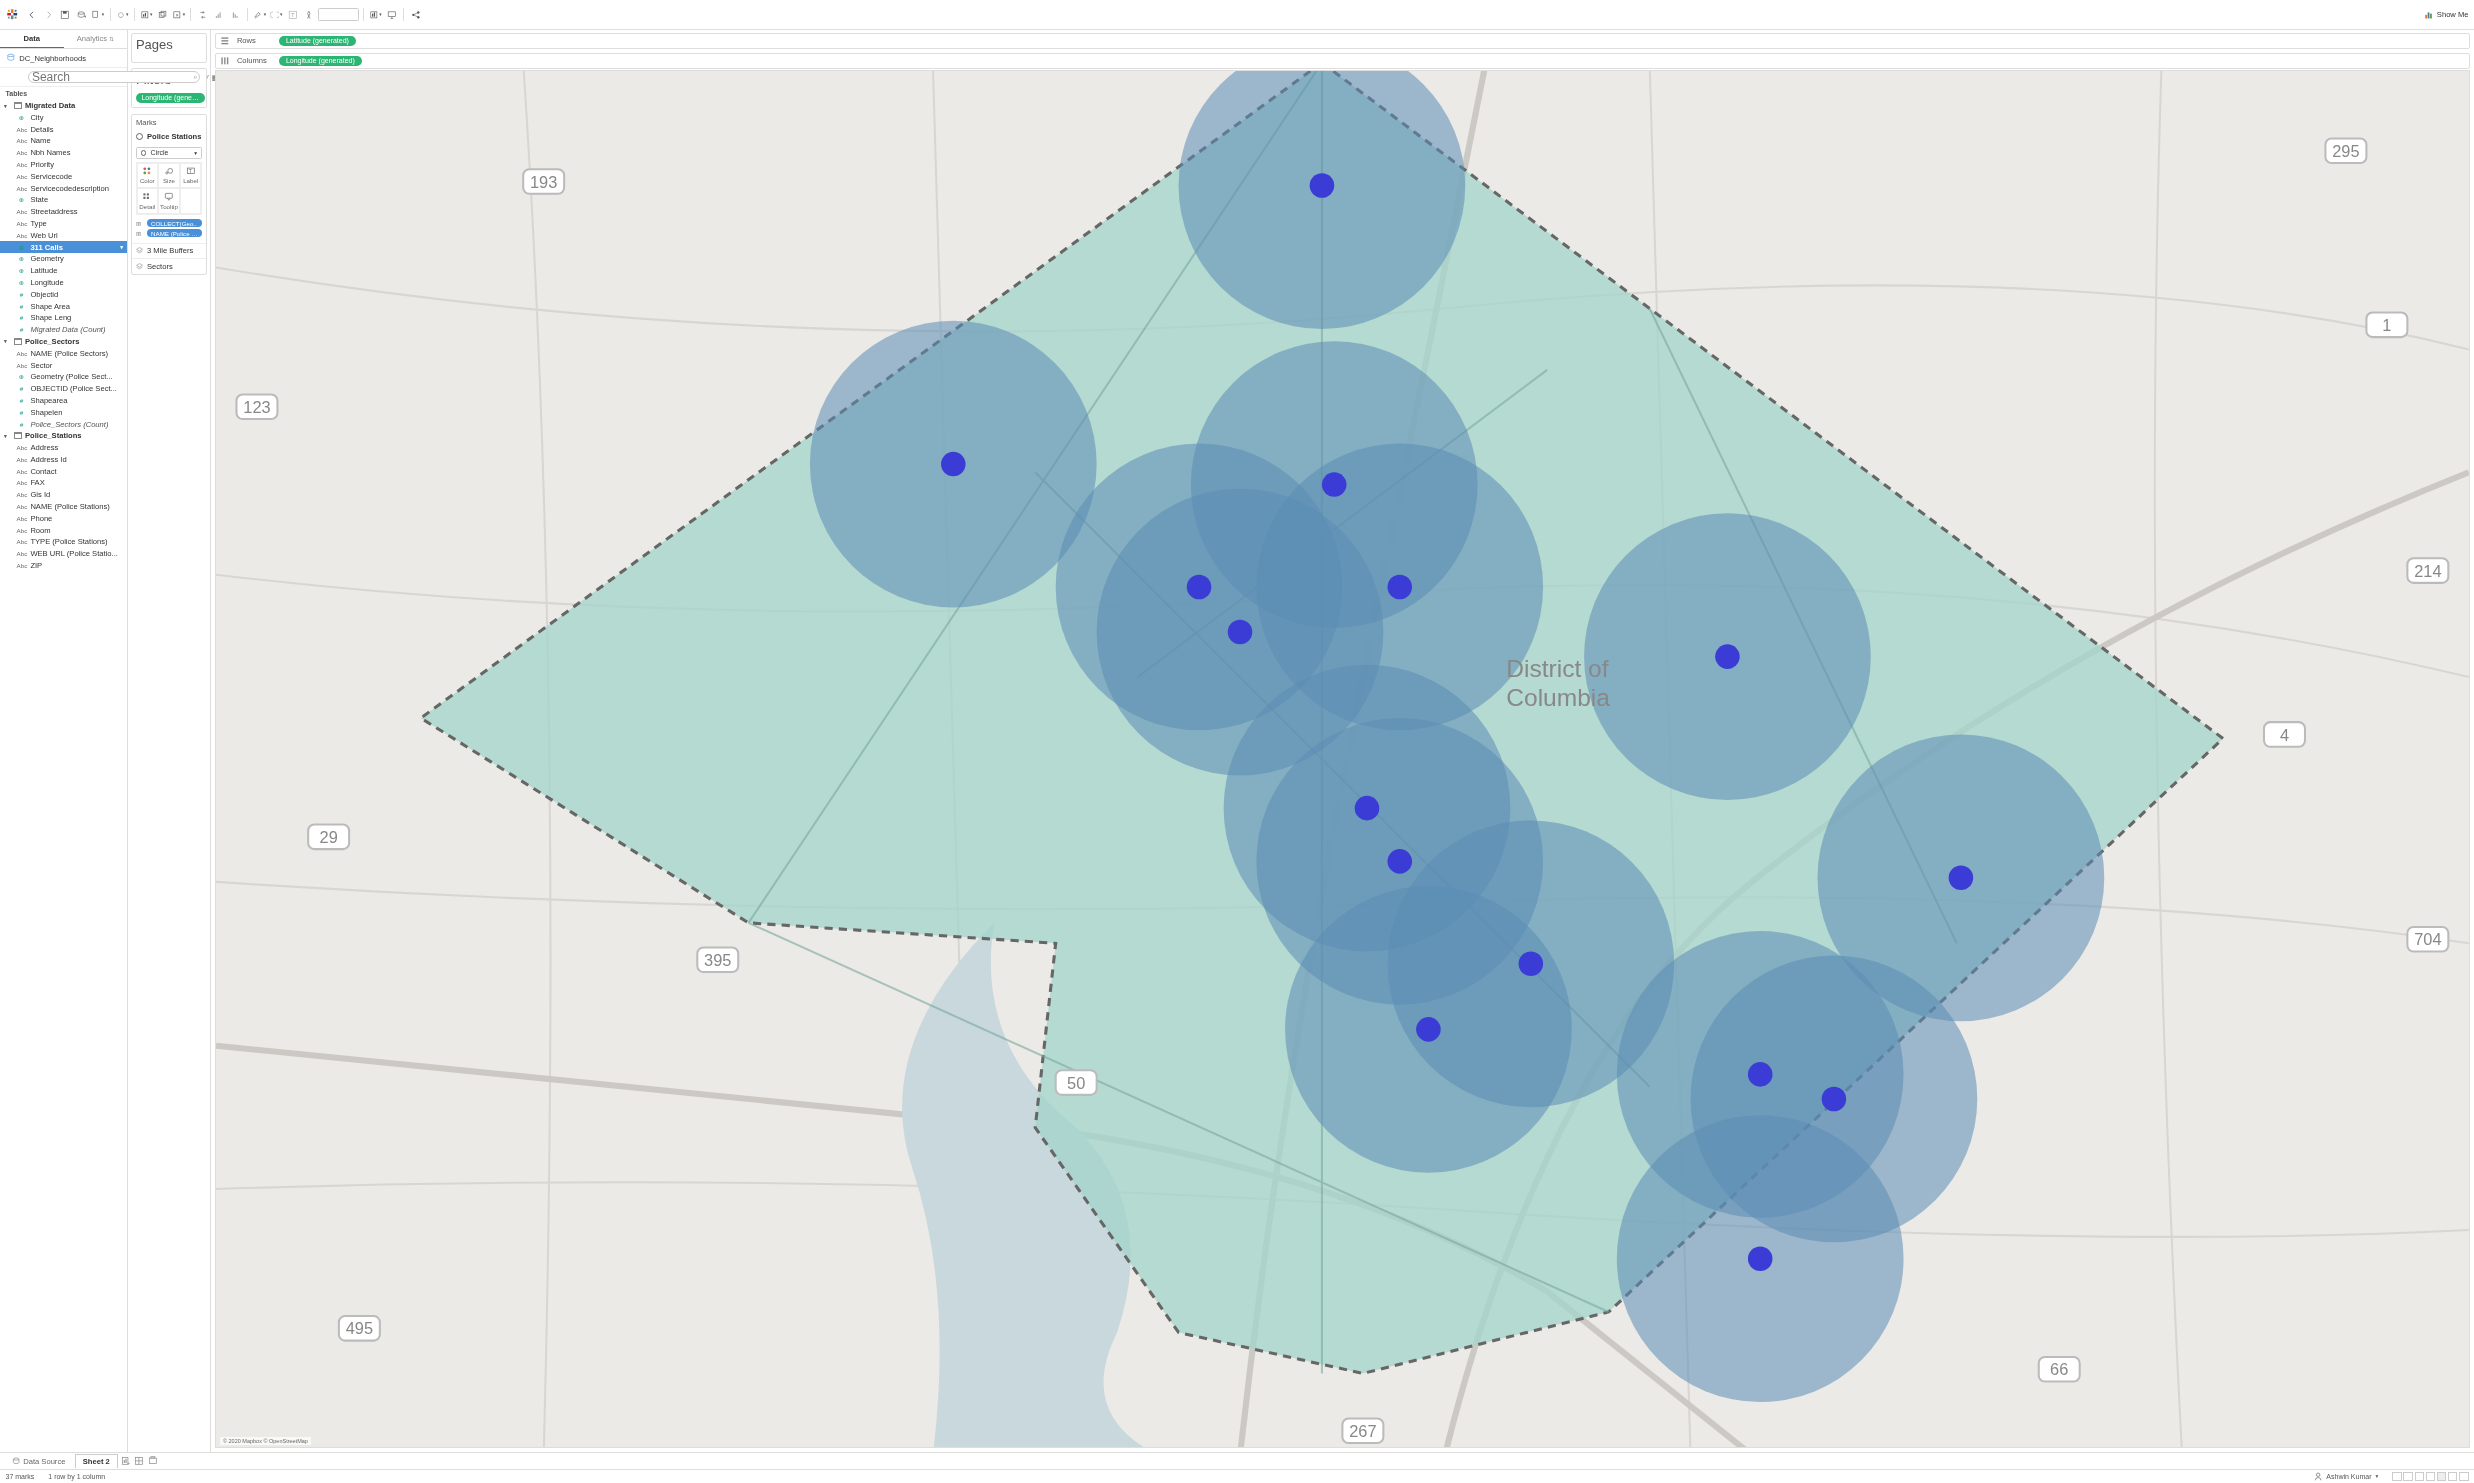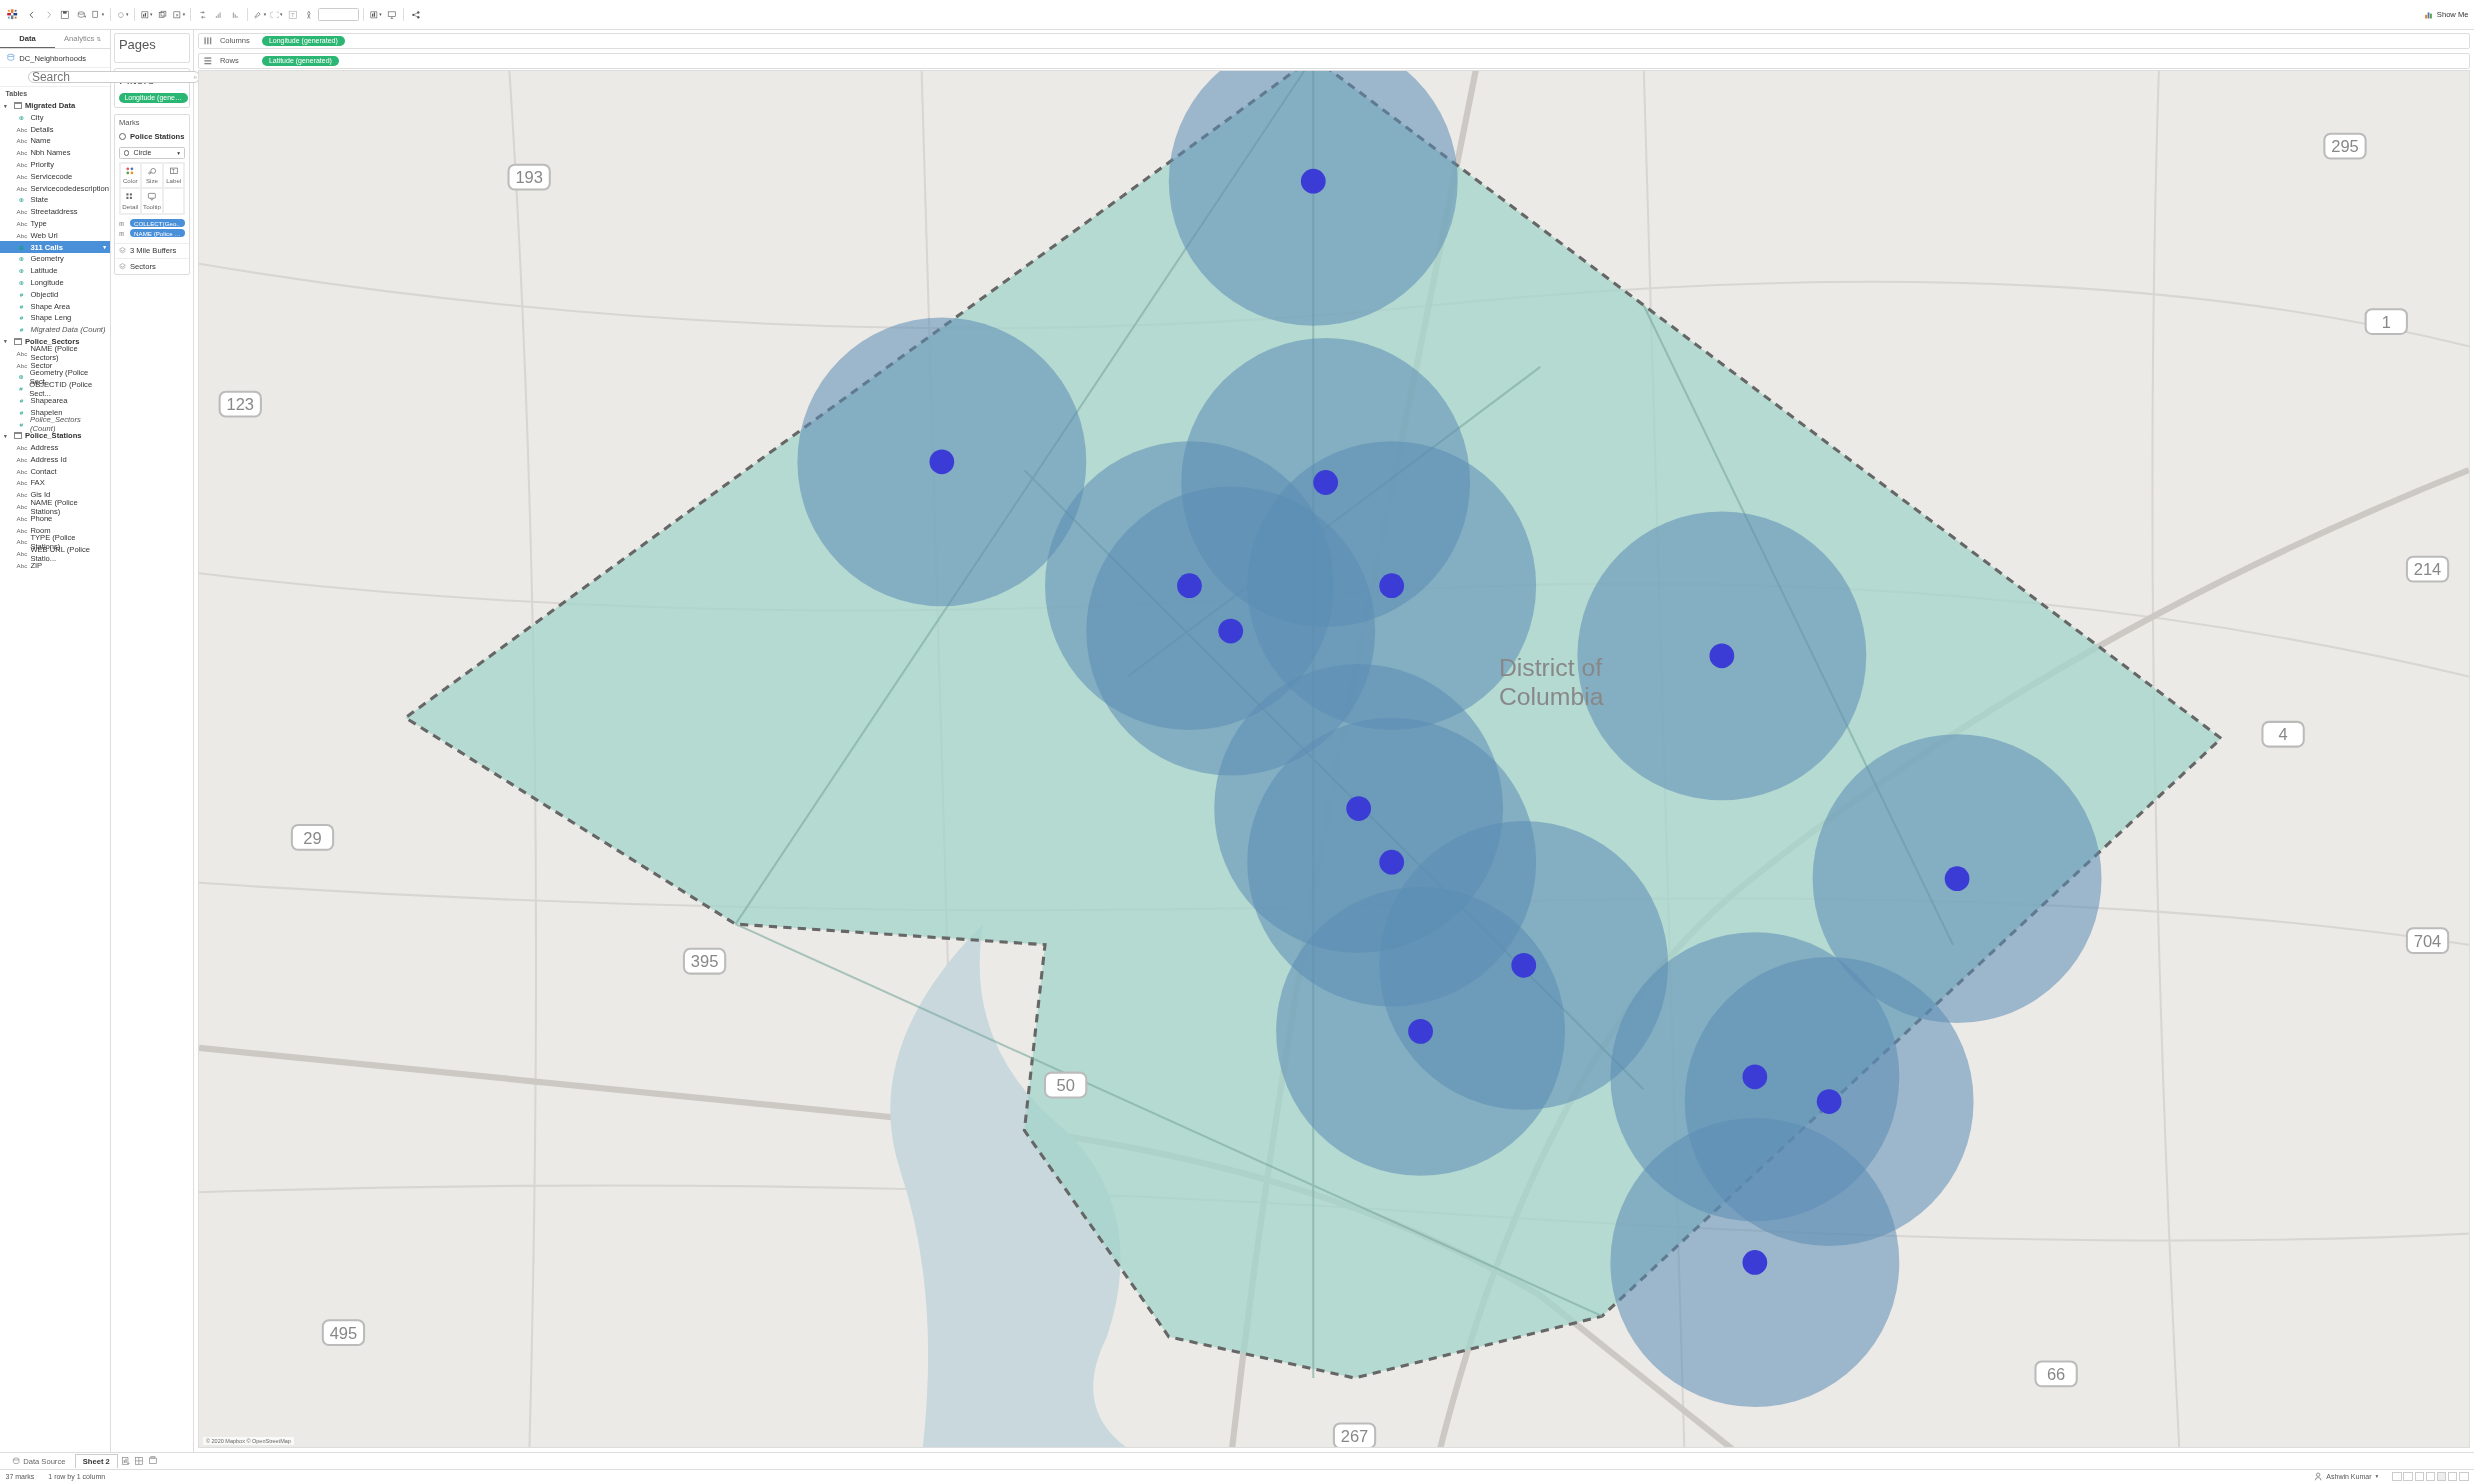--- a/index.html
+++ b/index.html
@@ -15,21 +15,21 @@
 .toolbar .tb-drop { display: flex; align-items: center; }
 .toolbar .tb-drop .caret { font-size: 4.8px; margin-left: 0.7px; }
 .toolbar .searchbox { width: 41px; height: 12.4px; border: 0.7px solid #ccc; border-radius: 1.4px; }
 .toolbar .spacer { flex: 1; }
 .toolbar .showme { display: flex; align-items: center; gap: 2.8px; cursor: pointer; font-size: 7.6px; }
 
 
 .main { display: flex; flex: 1; overflow: hidden; }
 
 
-.data-sidebar { width: 111px; border-right: 0.7px solid #ddd; display: flex; flex-direction: column; background: #fff; }
+.data-sidebar { width: 128px; border-right: 0.7px solid #ddd; display: flex; flex-direction: column; background: #fff; }
 .ds-tabs { display: flex; border-bottom: 0.7px solid #ddd; }
 .ds-tab { flex: 1; padding: 4.1px 5.5px; cursor: pointer; font-size: 7.6px; text-align: center; }
 .ds-tab.active { font-weight: bold; border-bottom: 1.4px solid #666; }
 .ds-tab.inactive { color: #888; }
 .ds-source { padding: 4.1px 5.5px; display: flex; align-items: center; gap: 4.1px; font-size: 7.6px; }
 .ds-source .src-icon { width: 9.7px; height: 9.7px; }
 .ds-search { display: flex; align-items: center; padding: 2.8px 4.1px; gap: 2.8px; border-top: 0.7px solid #eee; border-bottom: 0.7px solid #eee; }
 .ds-search input { flex: 1; border: 0.7px solid #ccc; border-radius: 6px; padding: 1.4px 12.4px 1.4px 2.8px; font-size: 12px; height: 12.4px; margin-left: 24px; }
 .ds-search .search-wrap { position: relative; flex: 1; }
 .ds-search .mag { position: absolute; right: 2.8px; top: 2.1px; color: #888; font-size: 7px; }
@@ -526,35 +526,35 @@
               <path d="M1 4 l5 -3 l5 3 l-5 3 z M1 7 l5 3 l5 -3" stroke="#888" fill="none"></path>
             </svg>
           <span>Sectors</span>
         </div>
       </div>
     </div>
 
     <div class="canvas-col">
       <div class="colrow-shelf">
         <svg class="cr-icon" viewBox="0 0 14 14">
+            <rect x="2" y="2" width="10" height="2" fill="#888"></rect>
+            <rect x="2" y="6" width="10" height="2" fill="#888"></rect>
+            <rect x="2" y="10" width="10" height="2" fill="#888"></rect>
+          </svg>
+        <span class="cr-label">Rows</span>
+        <span class="pill">Latitude (generated)</span>
+      </div>
+      <div class="colrow-shelf">
+        <svg class="cr-icon" viewBox="0 0 14 14">
             <rect x="2" y="2" width="2" height="10" fill="#888"></rect>
             <rect x="6" y="2" width="2" height="10" fill="#888"></rect>
             <rect x="10" y="2" width="2" height="10" fill="#888"></rect>
           </svg>
         <span class="cr-label">Columns</span>
         <span class="pill">Longitude (generated)</span>
-      </div>
-      <div class="colrow-shelf">
-        <svg class="cr-icon" viewBox="0 0 14 14">
-            <rect x="2" y="2" width="10" height="2" fill="#888"></rect>
-            <rect x="2" y="6" width="10" height="2" fill="#888"></rect>
-            <rect x="2" y="10" width="10" height="2" fill="#888"></rect>
-          </svg>
-        <span class="cr-label">Rows</span>
-        <span class="pill">Latitude (generated)</span>
       </div>
       <div class="viz-area">
         <svg class="map-svg" id="map-svg" viewBox="0 0 1100 680" preserveAspectRatio="xMidYMid slice" style="font-size:11px">
 
           <rect x="0" y="0" width="1100" height="680" fill="#eceae6"></rect>
 
           <g stroke="#d8d6d2" stroke-width="1" fill="none">
             <path d="M0 100 Q300 150 600 120 T1100 140"></path>
             <path d="M0 250 Q250 280 550 260 T1100 300"></path>
             <path d="M0 400 Q300 420 600 410 T1100 430"></path>

